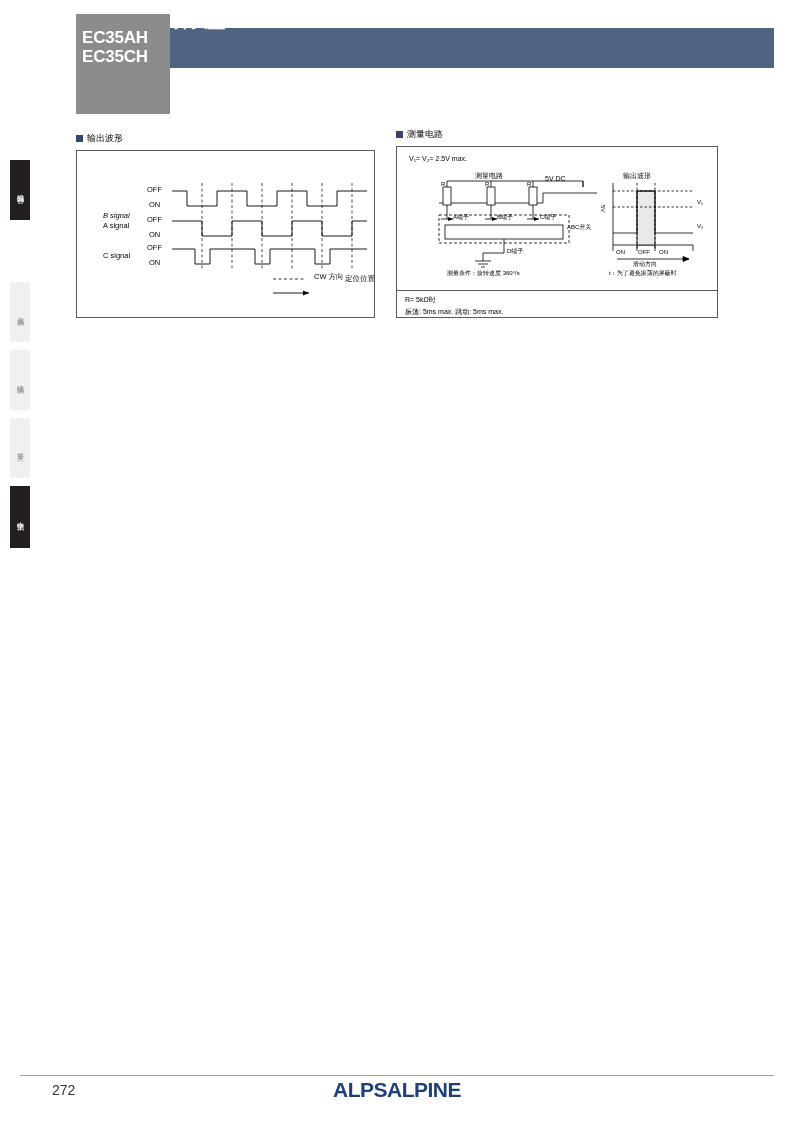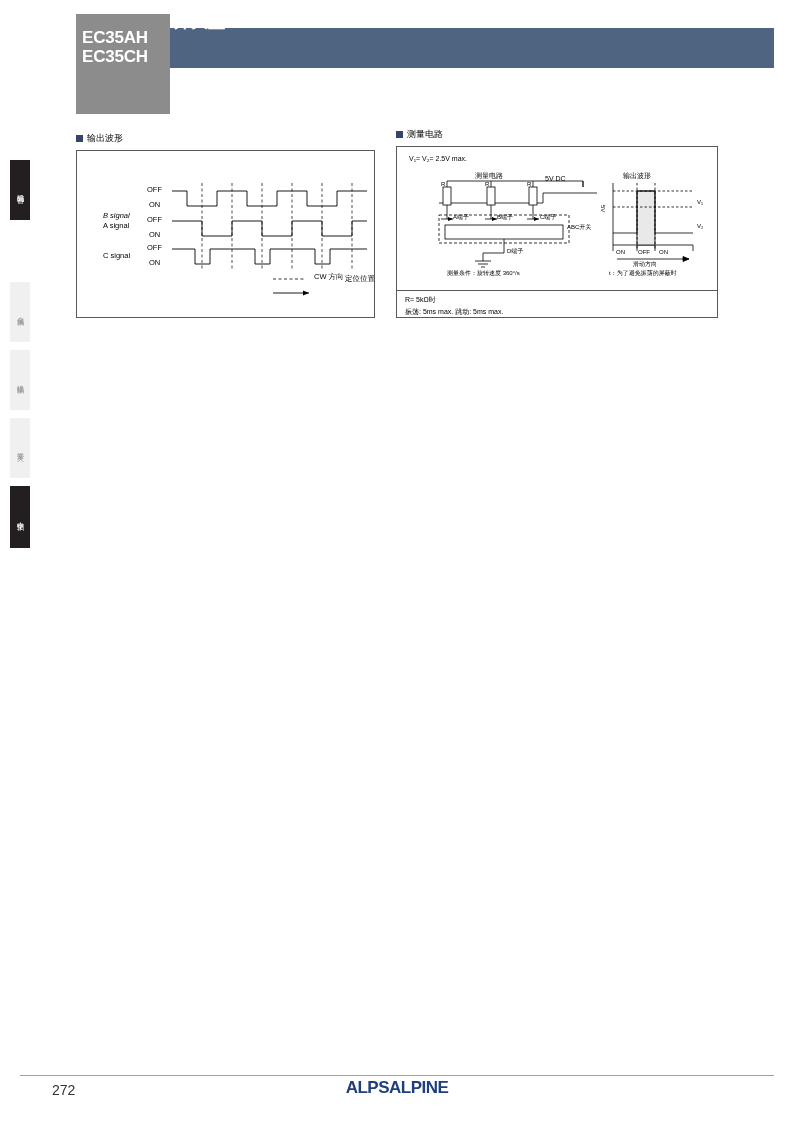--- a/index.html
+++ b/index.html
@@ -168,21 +168,21 @@
     font-size: 14px;
     color: #333;
     margin-left: 42px;
   }
   .brand {
     position: absolute;
     left: 0;
     top: 1078px;
     width: 794px;
     text-align: center;
-    font-size: 17px;
+    font-size: 21px;
     font-weight: bold;
     color: #1f3e7c;
     letter-spacing: -0.5px;
   }
   .brand .alps { color: #1f3e7c; }
   .brand .alpine { color: #1f3e7c; }
 </style>
 </head>
 <body>
 

